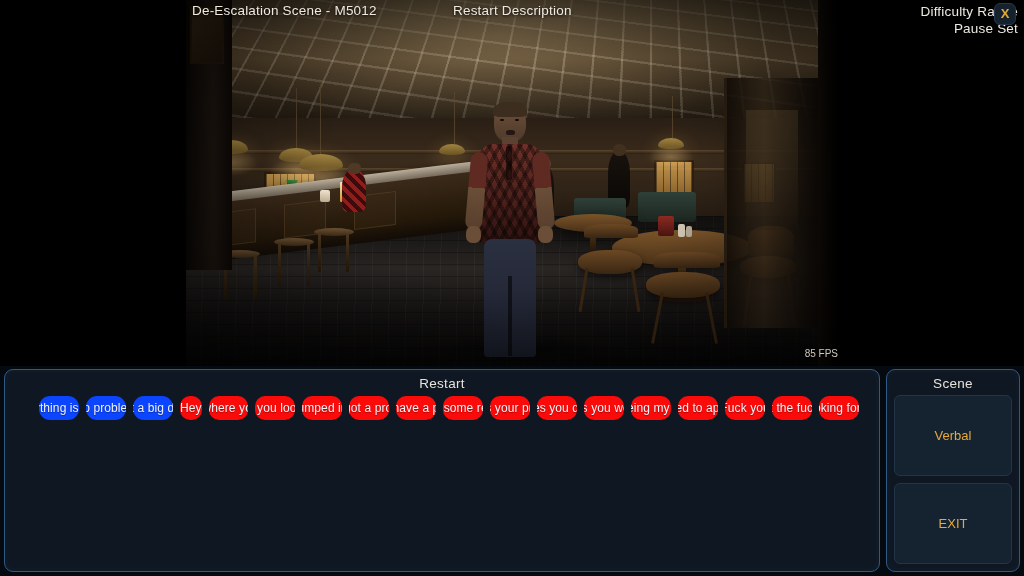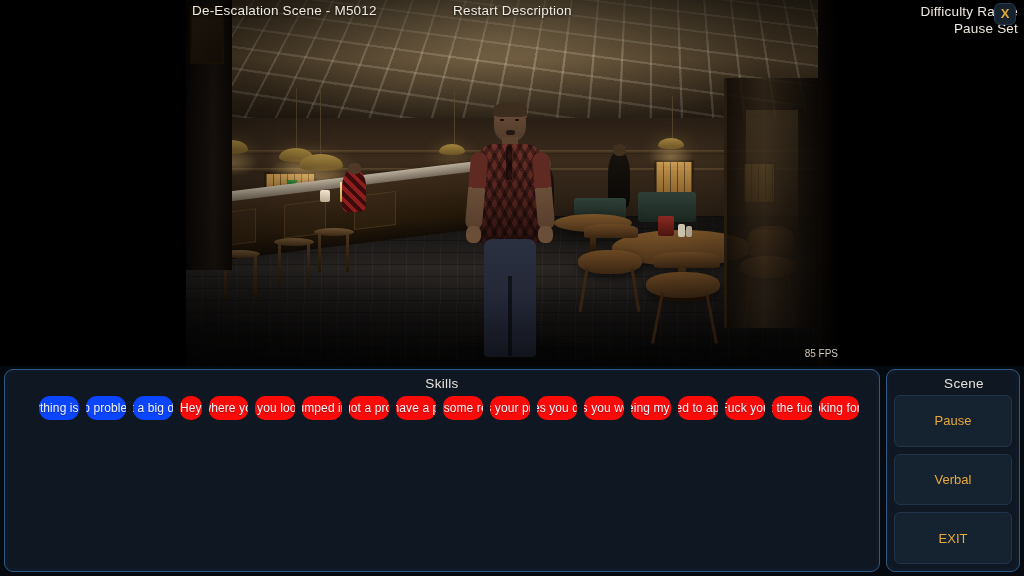--- a/index.html
+++ b/index.html
@@ -165,21 +165,21 @@
 
   .panel {
     position:absolute;
     background:#101a26;
     border:1.4px solid #2f5a86;
     border-radius:9px;
   }
   .panel-inner { position:absolute; inset:3px; background:#0e1722; border-radius:7px; }
 
   #verbal-panel { left:4px; top:3px; width:876px; height:203px; }
-  #scene-panel  { left:886px; top:3px; width:134px; height:203px;padding-left:11px; }
+  #scene-panel  { left:886px; top:3px; width:134px; height:203px; }
 
   .panel-title {
     position:absolute; top:6px; width:100%; text-align:center;
     color:#e7e3dc; font-size:13.5px; letter-spacing:.3px; z-index:2;
   }
 
   .btn-grid {
     position:absolute; left:6px; top:26px; right:6px; bottom:4px;
     display:grid; grid-template-columns:repeat(4, 1fr); grid-auto-rows:24px;
     grid-column-gap:7px; grid-row-gap:6px;
@@ -342,21 +342,21 @@
     <div>Difficulty Range</div>
     <div>Pause Set</div>
   </div>
   <div id="fps">85 FPS</div>
   <div class="close-btn">X</div>
 
   <div class="hud-bottom">
 
     <div class="panel" id="verbal-panel">
       <div class="panel-inner"></div>
-      <div class="panel-title">Skills</div>
+      <div class="panel-title">Restart</div>
       <div class="btn-grid" id="btn-grid">
           <button class="opt blue">Yes</button>
           <button class="opt blue">Ok</button>
           <button class="opt blue">All right</button>
           <button class="opt blue">No</button>
           <button class="opt blue">Everything is good</button>
           <button class="opt blue">No problem</button>
           <button class="opt blue">Not a big deal</button>
           <button class="opt red">Hey</button>
           <button class="opt red">Watch where you going</button>
@@ -375,20 +375,19 @@
           <button class="opt red">You looking for a fight</button>
           <button class="opt empty"></button>
           <button class="opt empty"></button>
         </div>
     </div>
 
     <div class="panel" id="scene-panel">
       <div class="panel-inner"></div>
       <div class="panel-title">Scene</div>
       <div class="scene-list" id="scene-list">
-          <button class="scene-btn">Pause</button>
           <button class="scene-btn">Verbal</button>
           <button class="scene-btn">EXIT</button>
         </div>
     </div>
 
   </div>
 </div>
 
 </body></html>

